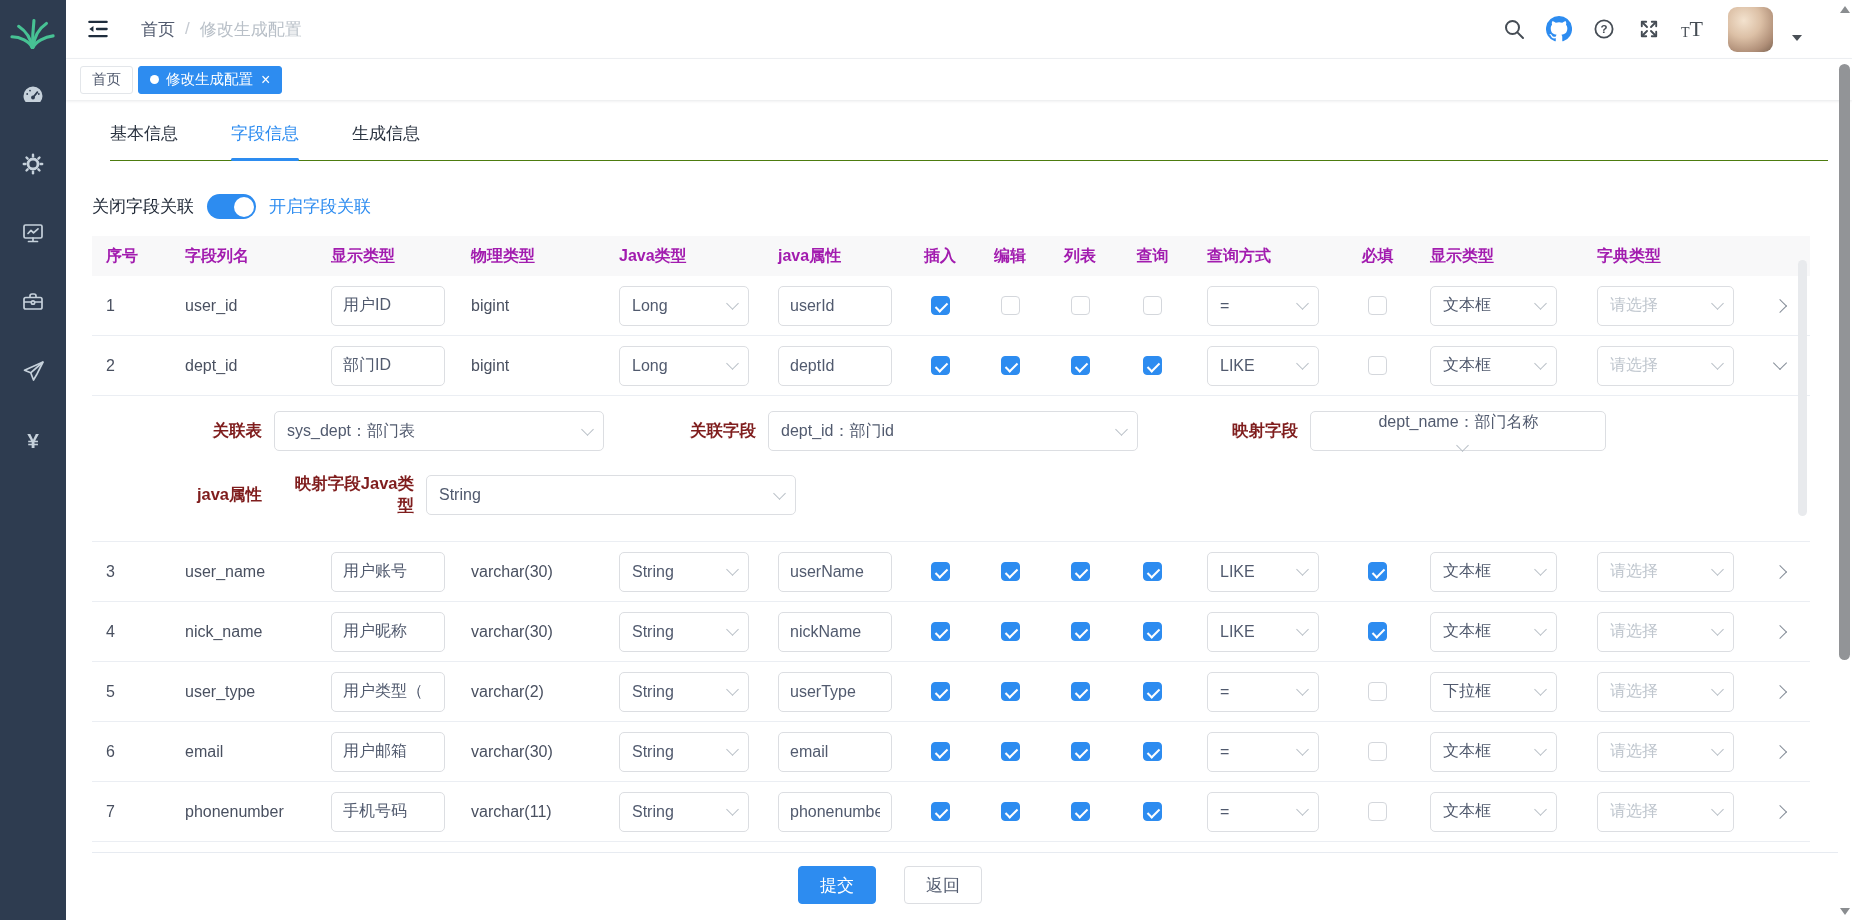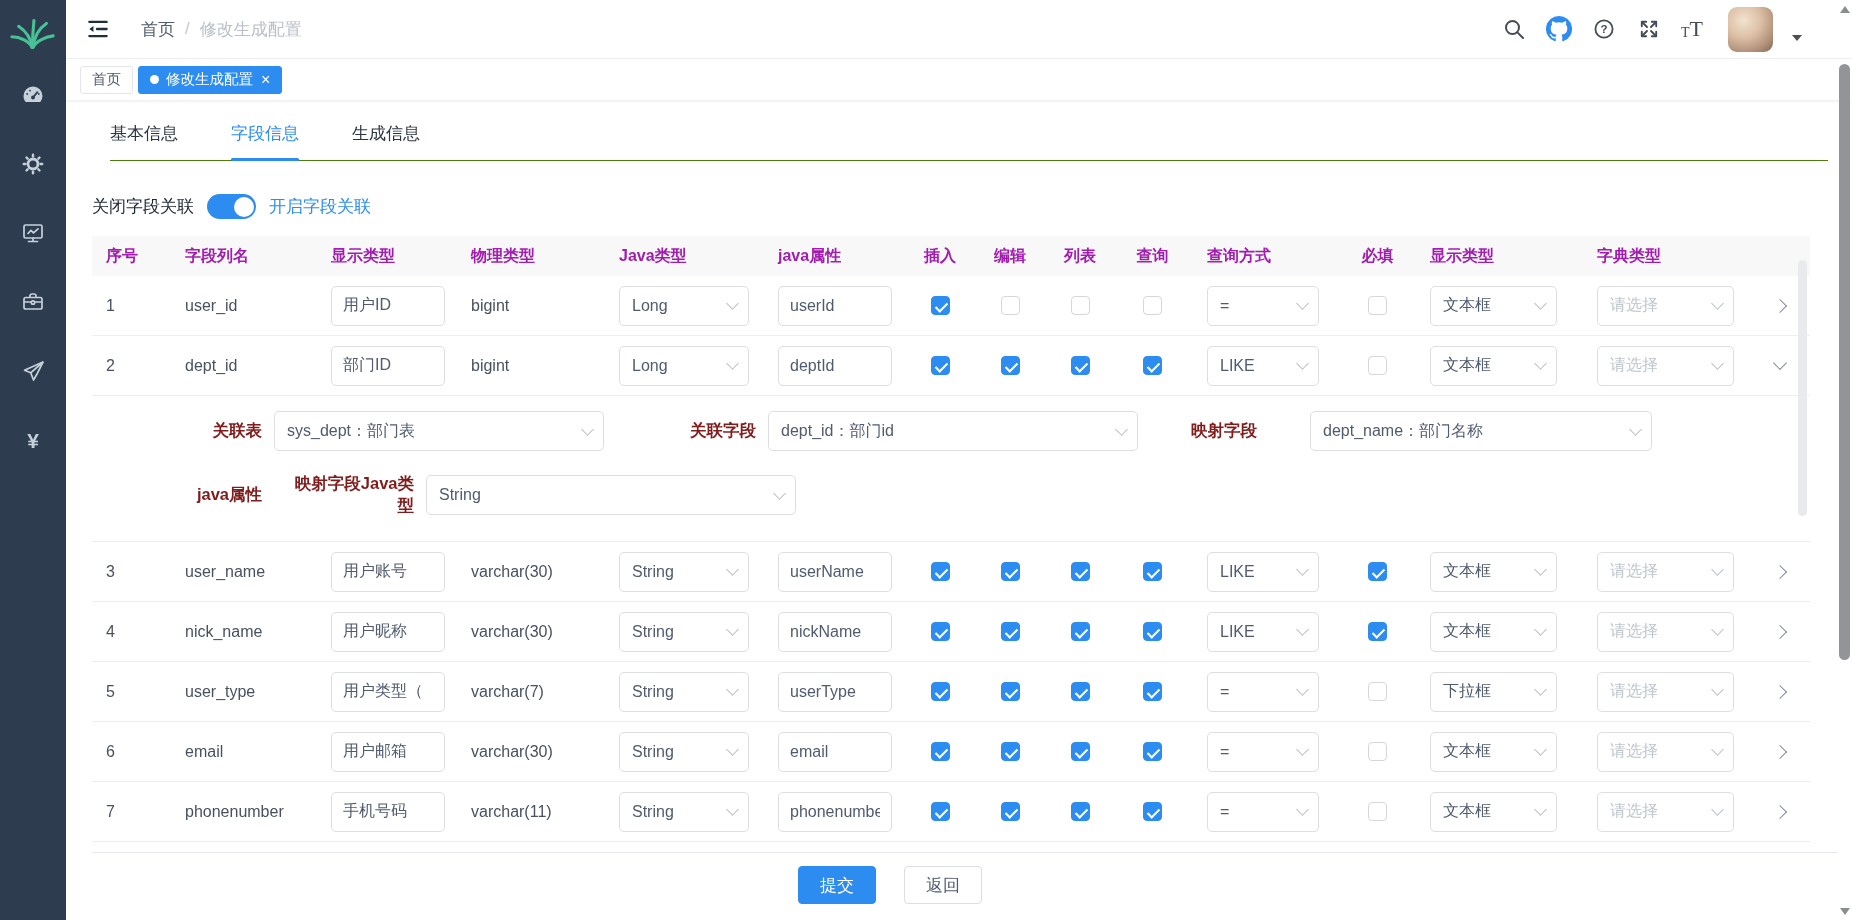--- a/index.html
+++ b/index.html
@@ -81,23 +81,23 @@
     border-right:2px solid #fff; border-bottom:2px solid #fff; transform:rotate(45deg); }
 
   .exp { width:10px; height:10px; border-right:1.8px solid #868e99; border-bottom:1.8px solid #868e99; cursor:pointer; display:inline-block; }
   .exp.right { transform:rotate(-45deg); }
   .exp.down { transform:rotate(45deg); margin-top:-5px; }
 
   
   .t-expand { height:146px; border-bottom:1px solid #ebeef3; padding-top:15px; background:#fff; }
   .ex-row { display:flex; align-items:center; height:40px; margin-bottom:24px; }
   .ex-label { font-weight:700; color:#7f1d1d; text-align:right; font-size:16.5px; flex:none; }
-  .l1 { width:170px; } .l2 { width:134px; margin-left:18px; } .l3 { width:148px; margin-left:12px;text-align:center; }
+  .l1 { width:170px; } .l2 { width:134px; margin-left:18px; } .l3 { width:148px; margin-left:12px; }
   .ex-ctrl { margin-left:12px;gap:7px; }
-  .exw1 { width:330px; } .exw2 { width:370px; } .exw3 { width:342px; }
+  .exw1 { width:330px; } .exw2 { width:370px; } .exw3 { width:296px;flex-direction:column; }
 
   .table-scroll-thumb { position:absolute; right:3px; top:24px; width:9px; height:256px; border-radius:5px; background:#e8eaed; }
 
   
   .footer-line { margin-top:10px; width:1746px; border-top:1px solid #e7ebf1; }
   .actions { margin-top:13px; width:1746px; display:flex; justify-content:center; gap:28px; position:relative; left:-75px; }
   .btn { height:38px; padding:0 21px; border-radius:4px; font-size:17px; display:flex; align-items:center; cursor:pointer; font-family:inherit; }
   .btn-primary { background:#2d8cf0; border:1px solid #2d8cf0; color:#fff; }
   .btn-plain { background:#fff; border:1px solid #dcdee2; color:#515a6e; }
 
@@ -517,21 +517,21 @@
               <span class="exp right"></span>
             </div>
         </div>
 
         <div class="t-row">
           <div class="c c1">5</div>
           <div class="c c2">user_type</div>
           <div class="c c3">
               <input class="inp" value="用户类型（" style="">
             </div>
-          <div class="c c4">varchar(7)</div>
+          <div class="c c4">varchar(2)</div>
           <div class="c c5">
               <div class="sel w130">
                 <span class="sv">String</span>
                 <i class="chev"></i>
               </div>
             </div>
           <div class="c c6">
               <input class="inp" value="userType" style="">
             </div>
           <div class="c c7">

